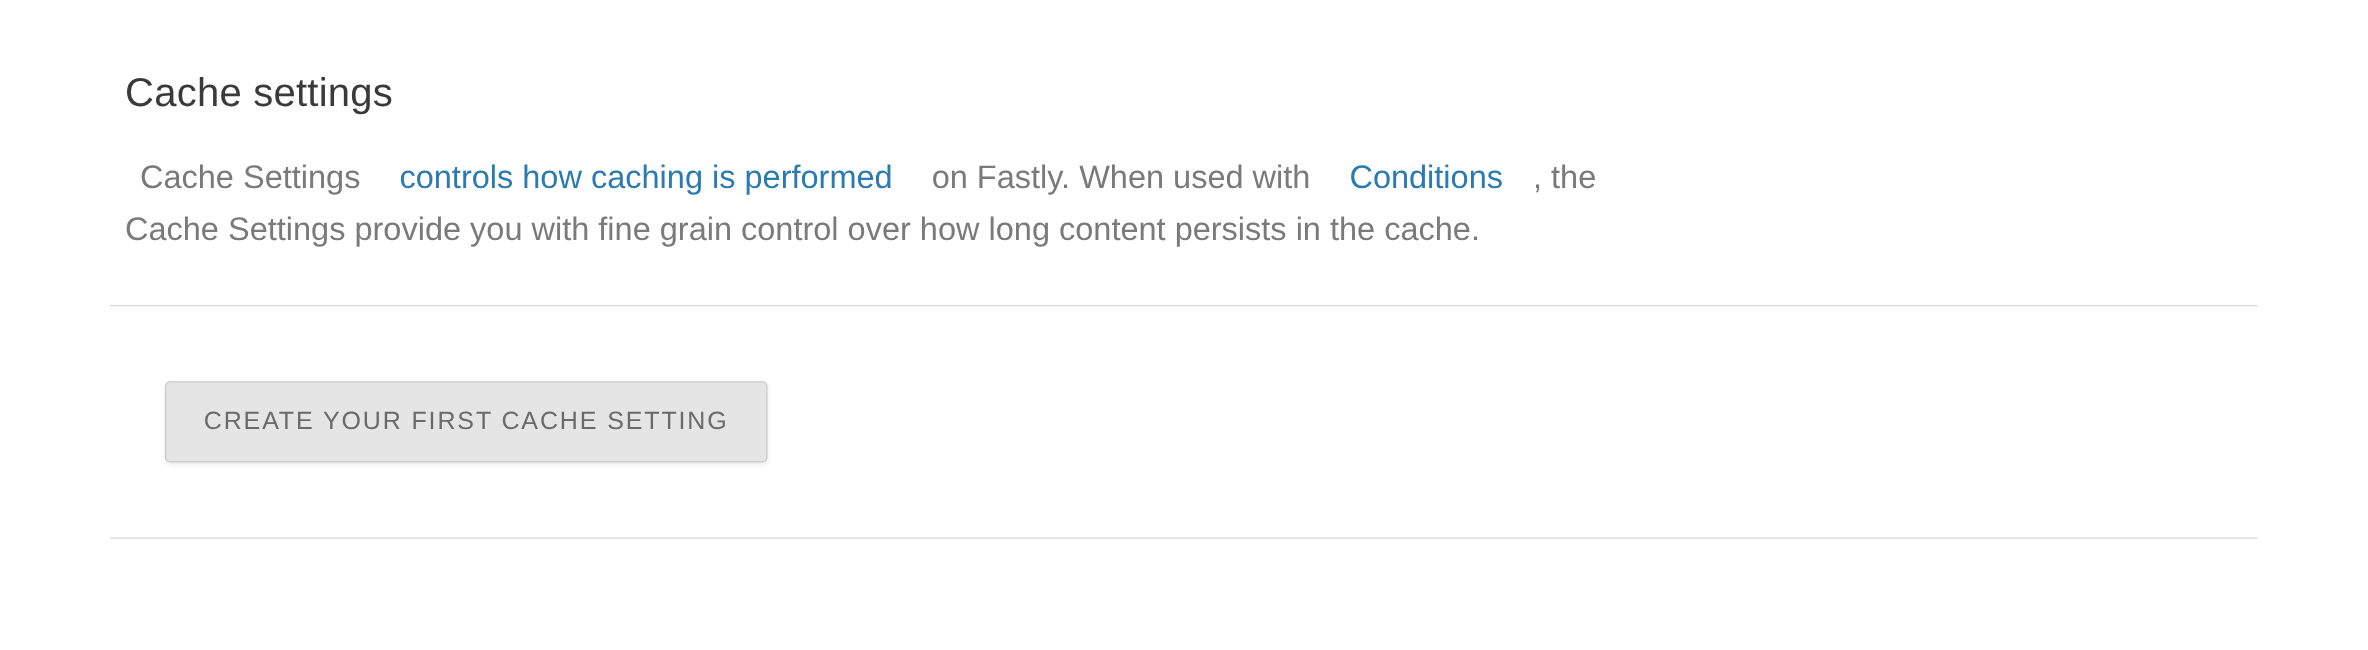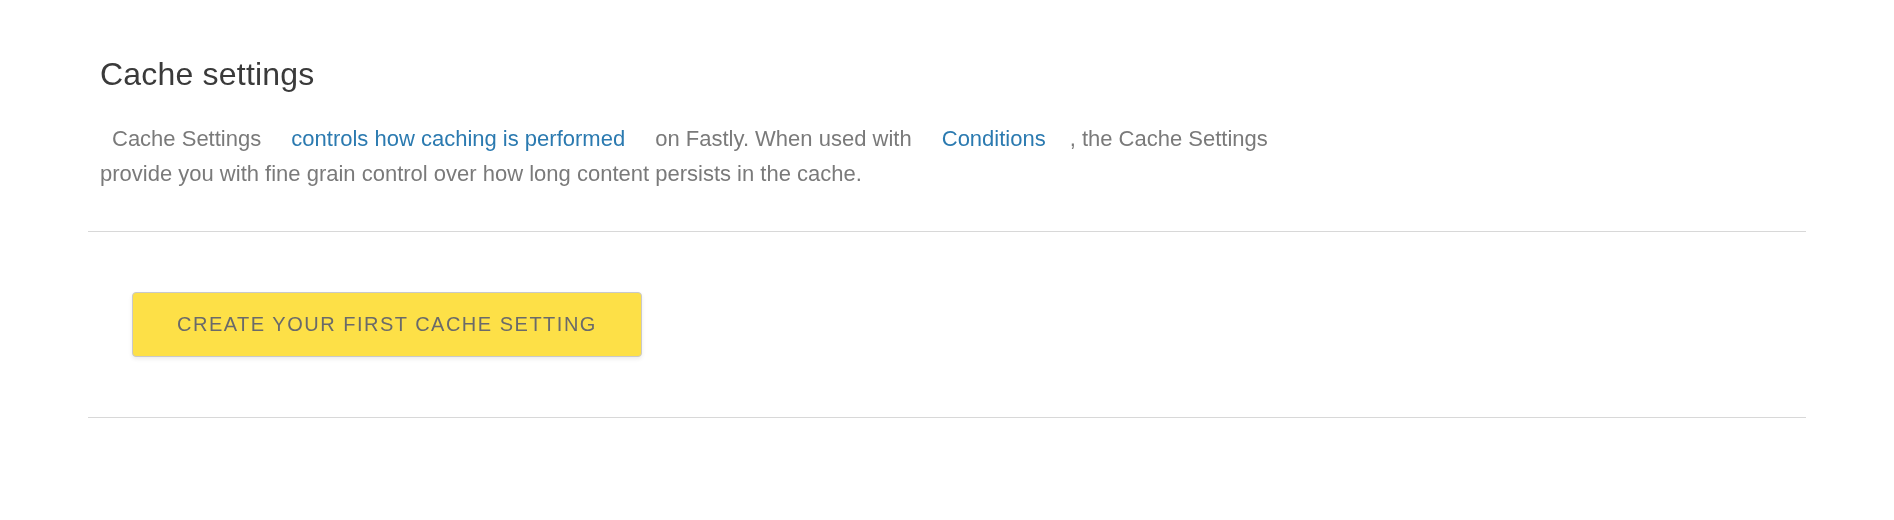--- a/index.html
+++ b/index.html
@@ -14,21 +14,21 @@
       color: #333;
     }
     .page-title {
       font-size: 32px;
       font-weight: 400;
       color: #3a3a3a;
       margin-bottom: 28px;
       letter-spacing: 0.2px;
     }
     .description {
-      font-size: 22px;
+      font-size: 26px;
       line-height: 1.6;
       color: #7a7a7a;
       margin-bottom: 40px;
       max-width: 1180px;
     }
     .description a {
       color: #2b7ab0;
       text-decoration: none;
     }
     .section-divider {
@@ -42,26 +42,26 @@
     .empty-state-text {
       font-style: italic;
       font-size: 22px;
       color: #8a8a8a;
       margin-bottom: 28px;
     }
     .create-button {
       display: inline-block;
       border: 1px solid #c9c9c9;
       border-radius: 4px;
-      background: #fde047;
+      background: #e5e5e5;
       color: #6a6a6a;
       font-size: 20px;
       font-weight: 500;
       letter-spacing: 1.5px;
-      padding: 20px 44px;
+      padding: 20px 30px;
       cursor: pointer;
       text-transform: uppercase;
       box-shadow: 0 2px 4px rgba(0,0,0,0.08);
     }
   </style>
 </head>
 <body>
 
 <h1 class="page-title">Cache settings</h1>
 

